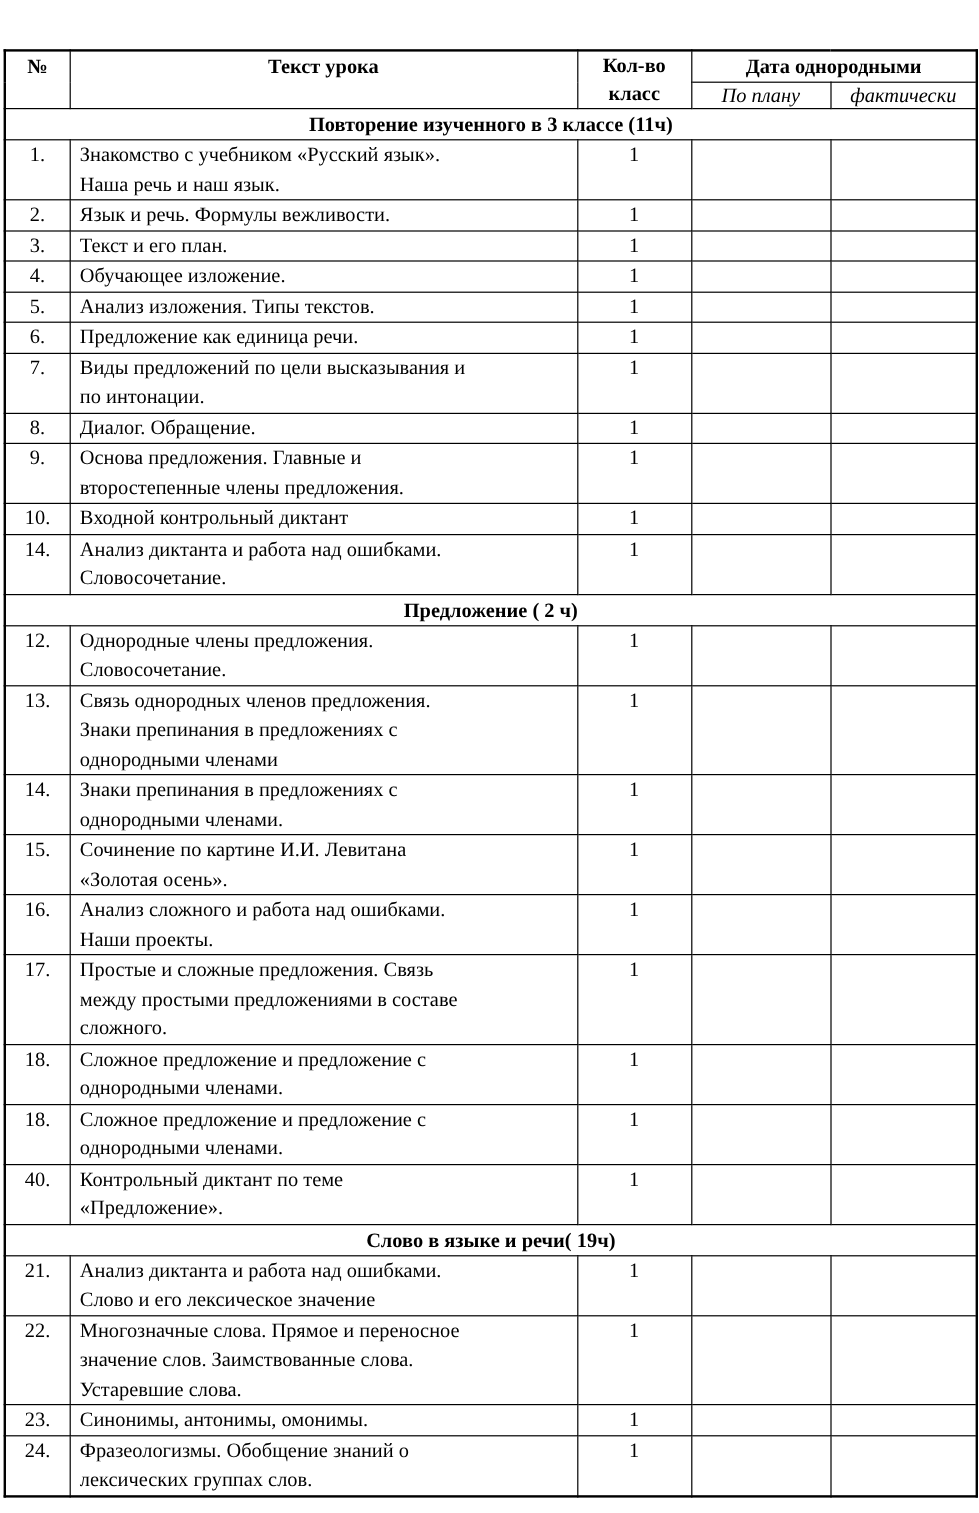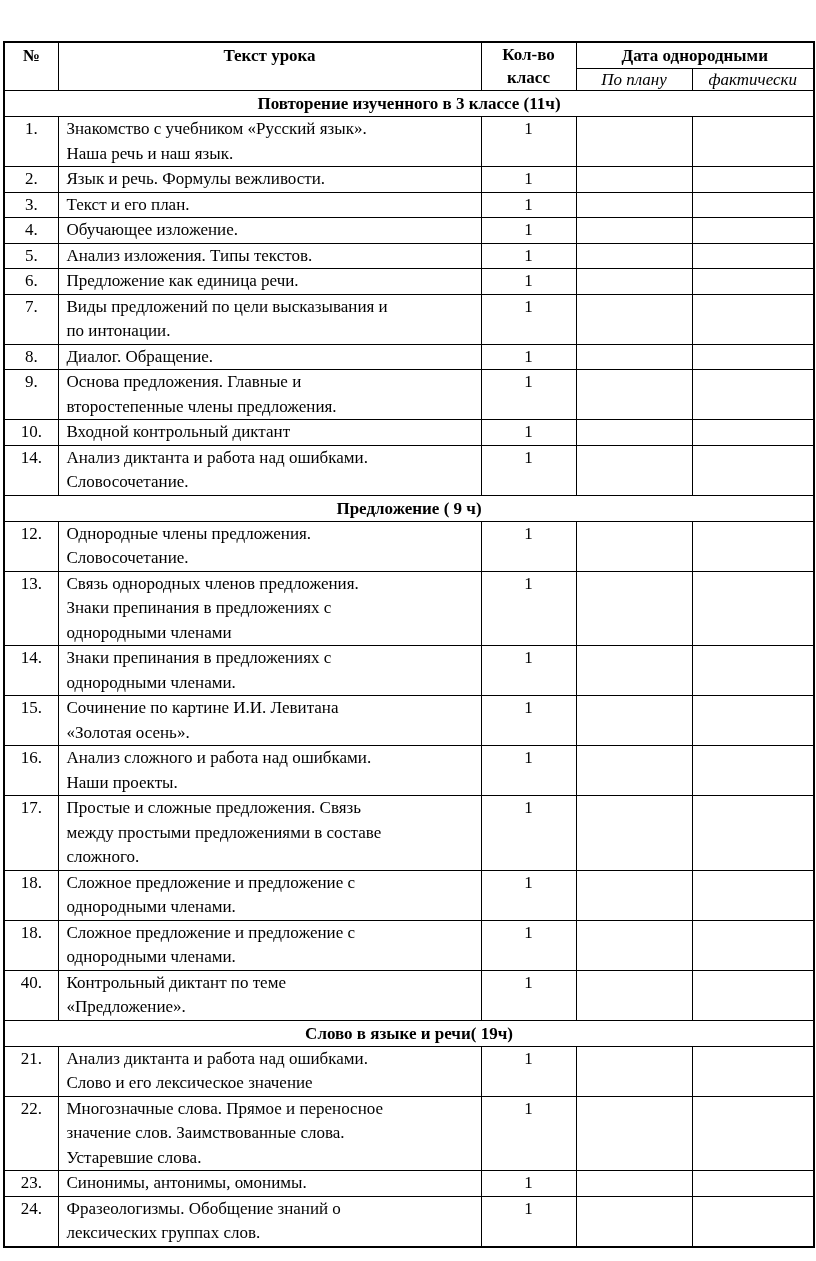--- a/index.html
+++ b/index.html
@@ -184,21 +184,21 @@
   <tr>
     <td class="num">14.</td>
     <td class="topic">Анализ диктанта и работа над ошибками.
 Словосочетание.</td>
     <td class="hours">1</td>
     <td class="plan"></td>
     <td class="fact"></td>
   </tr>
 
   <tr class="section-row">
-    <td colspan="5">Предложение ( 9 ч)</td>
+    <td colspan="5">Предложение ( 2 ч)</td>
   </tr>
 
   <tr>
     <td class="num">12.</td>
     <td class="topic">Однородные члены предложения.
 Словосочетание.</td>
     <td class="hours">1</td>
     <td class="plan"></td>
     <td class="fact"></td>
   </tr>

